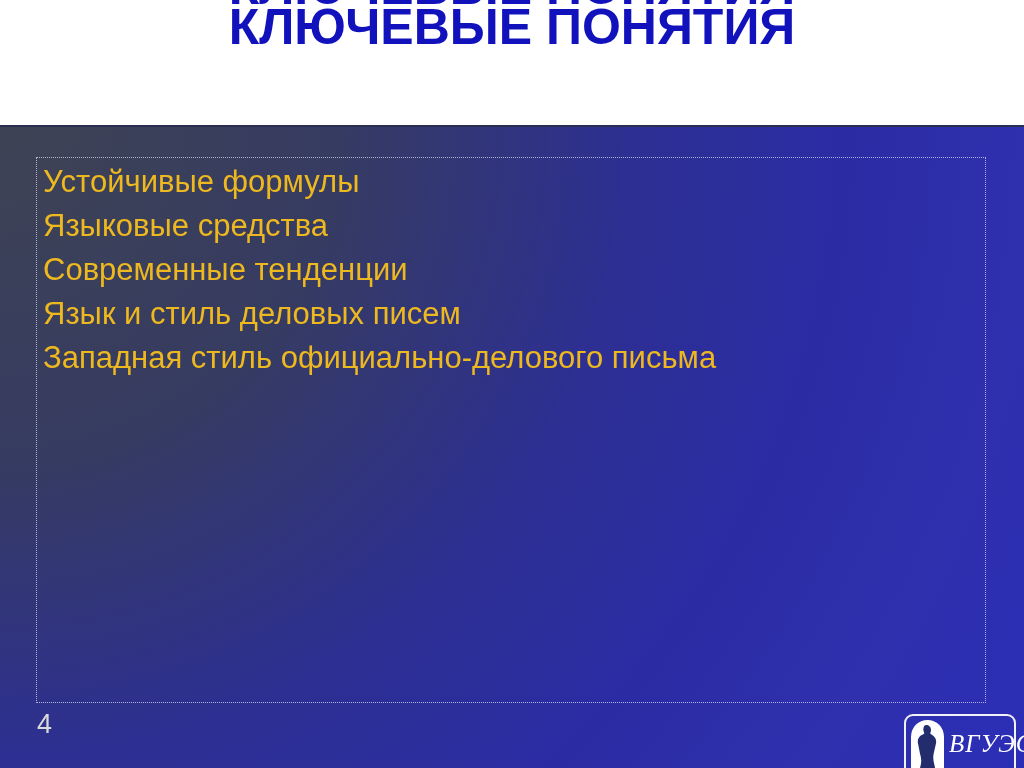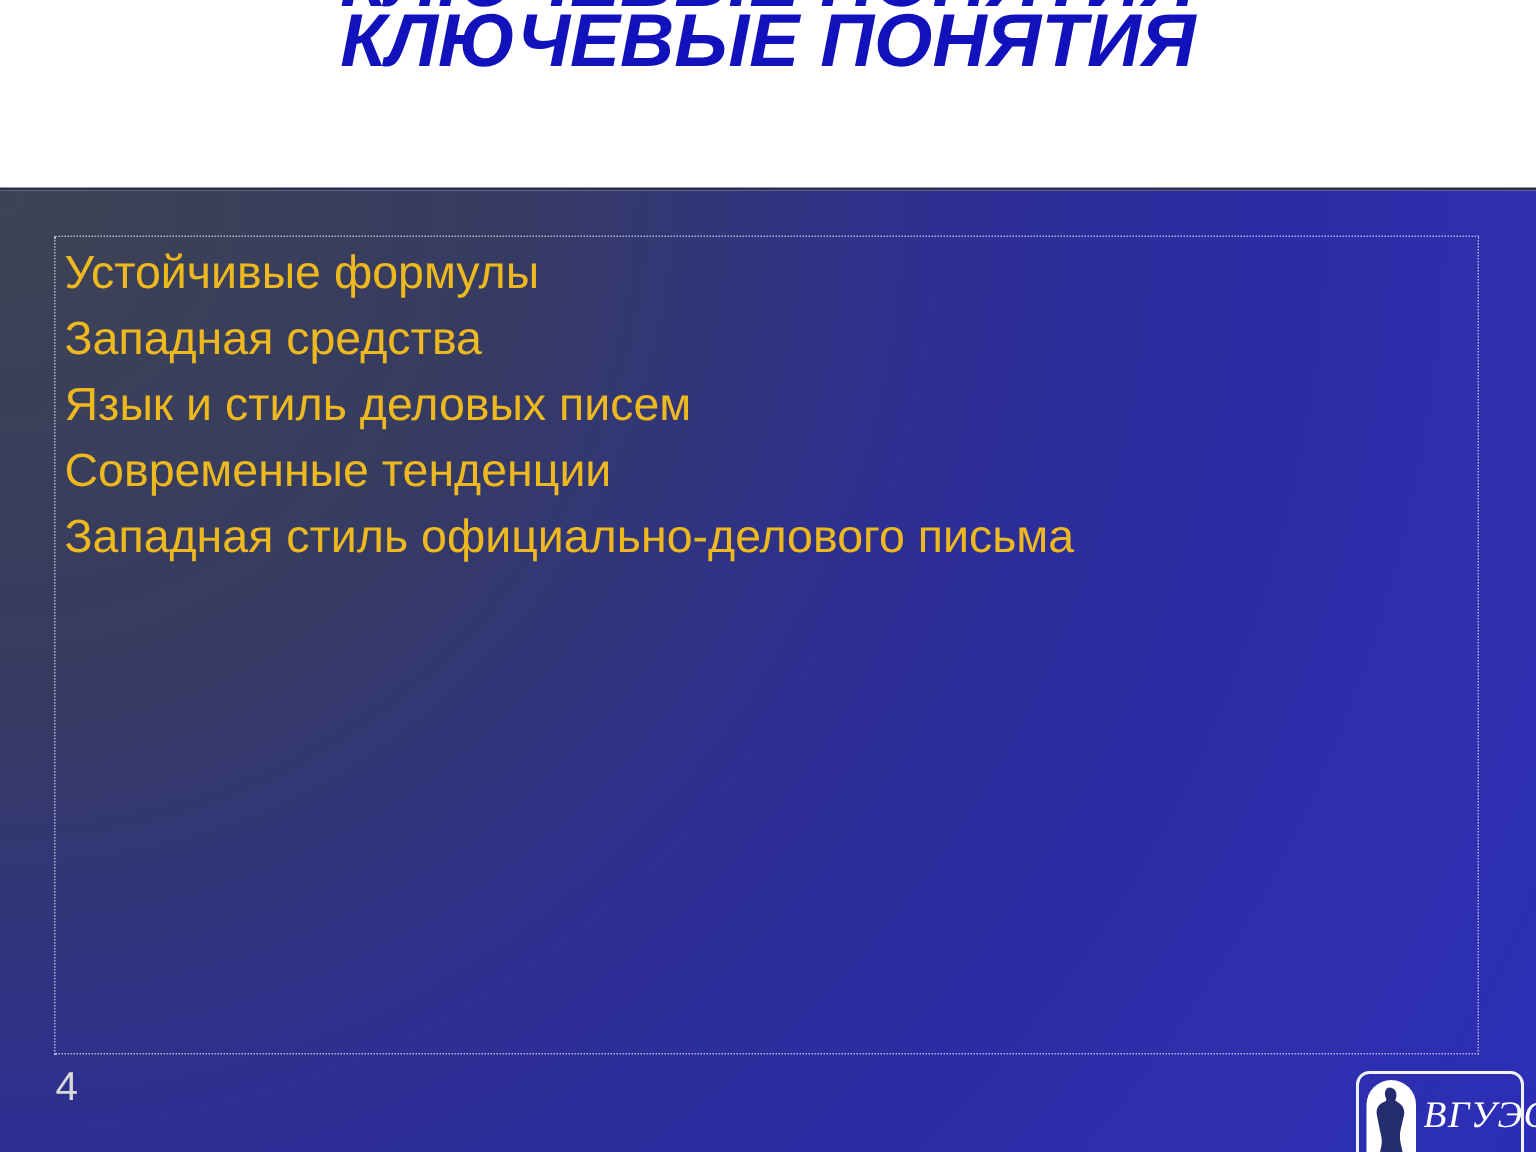--- a/index.html
+++ b/index.html
@@ -11,21 +11,20 @@
     background: #ffffff;
     font-family: "Liberation Sans", sans-serif;
   }
 
   
   .header {
     position: absolute;
     left: 0; top: 0;
     width: 1024px; height: 125px;
     background: #ffffff;
-    font-style: italic;
   }
   .slide-title, .slide-title-overflow {
     position: absolute;
     left: 0; width: 1024px;
     text-align: center;
     font-size: 50px;
     line-height: 54px;
     font-weight: bold;
     letter-spacing: 0px;
     color: #1212bd;
@@ -108,23 +107,23 @@
 
   <div class="header">
     <div class="slide-title-overflow">КЛЮЧЕВЫЕ ПОНЯТИЯ</div>
     <div class="slide-title">КЛЮЧЕВЫЕ ПОНЯТИЯ</div>
   </div>
 
   <div class="body">
 
     <div class="placeholder">
       <p class="concept-line">Устойчивые формулы</p>
-      <p class="concept-line">Западная средства</p>
+      <p class="concept-line">Языковые средства</p>
+      <p class="concept-line">Современные тенденции</p>
       <p class="concept-line">Язык и стиль деловых писем</p>
-      <p class="concept-line">Современные тенденции</p>
       <p class="concept-line">Западная стиль официально-делового письма</p>
     </div>
 
     <div class="page-number">4</div>
 
     <div class="logo-badge">
       <div class="logo-arch">
         <svg viewBox="0 0 33 58" xmlns="http://www.w3.org/2000/svg">
           <path fill="#232d6e" d="M15 5c3 0 5 2 5 5 0 1.5-.6 2.7-.8 3.6l3.3 2.4c2.2 1.8 3.2 4.8 2.4 7.8l-2.2 9.6c-.9 4-.3 7.6.7 11.4l1.6 8.2c.3 1.6-.4 3-2 3H10c-1.6 0-2.3-1.4-2-3l1.8-8.6c.9-4 .2-6.8-.8-10.6L7 23.6c-1-3.8 1-7.6 4.2-8.8 1.2-.5 2-.8 2-1.8 0-1-.9-1.8-.9-3.6C12.3 7 13.5 5 15 5z"></path>
         </svg>

